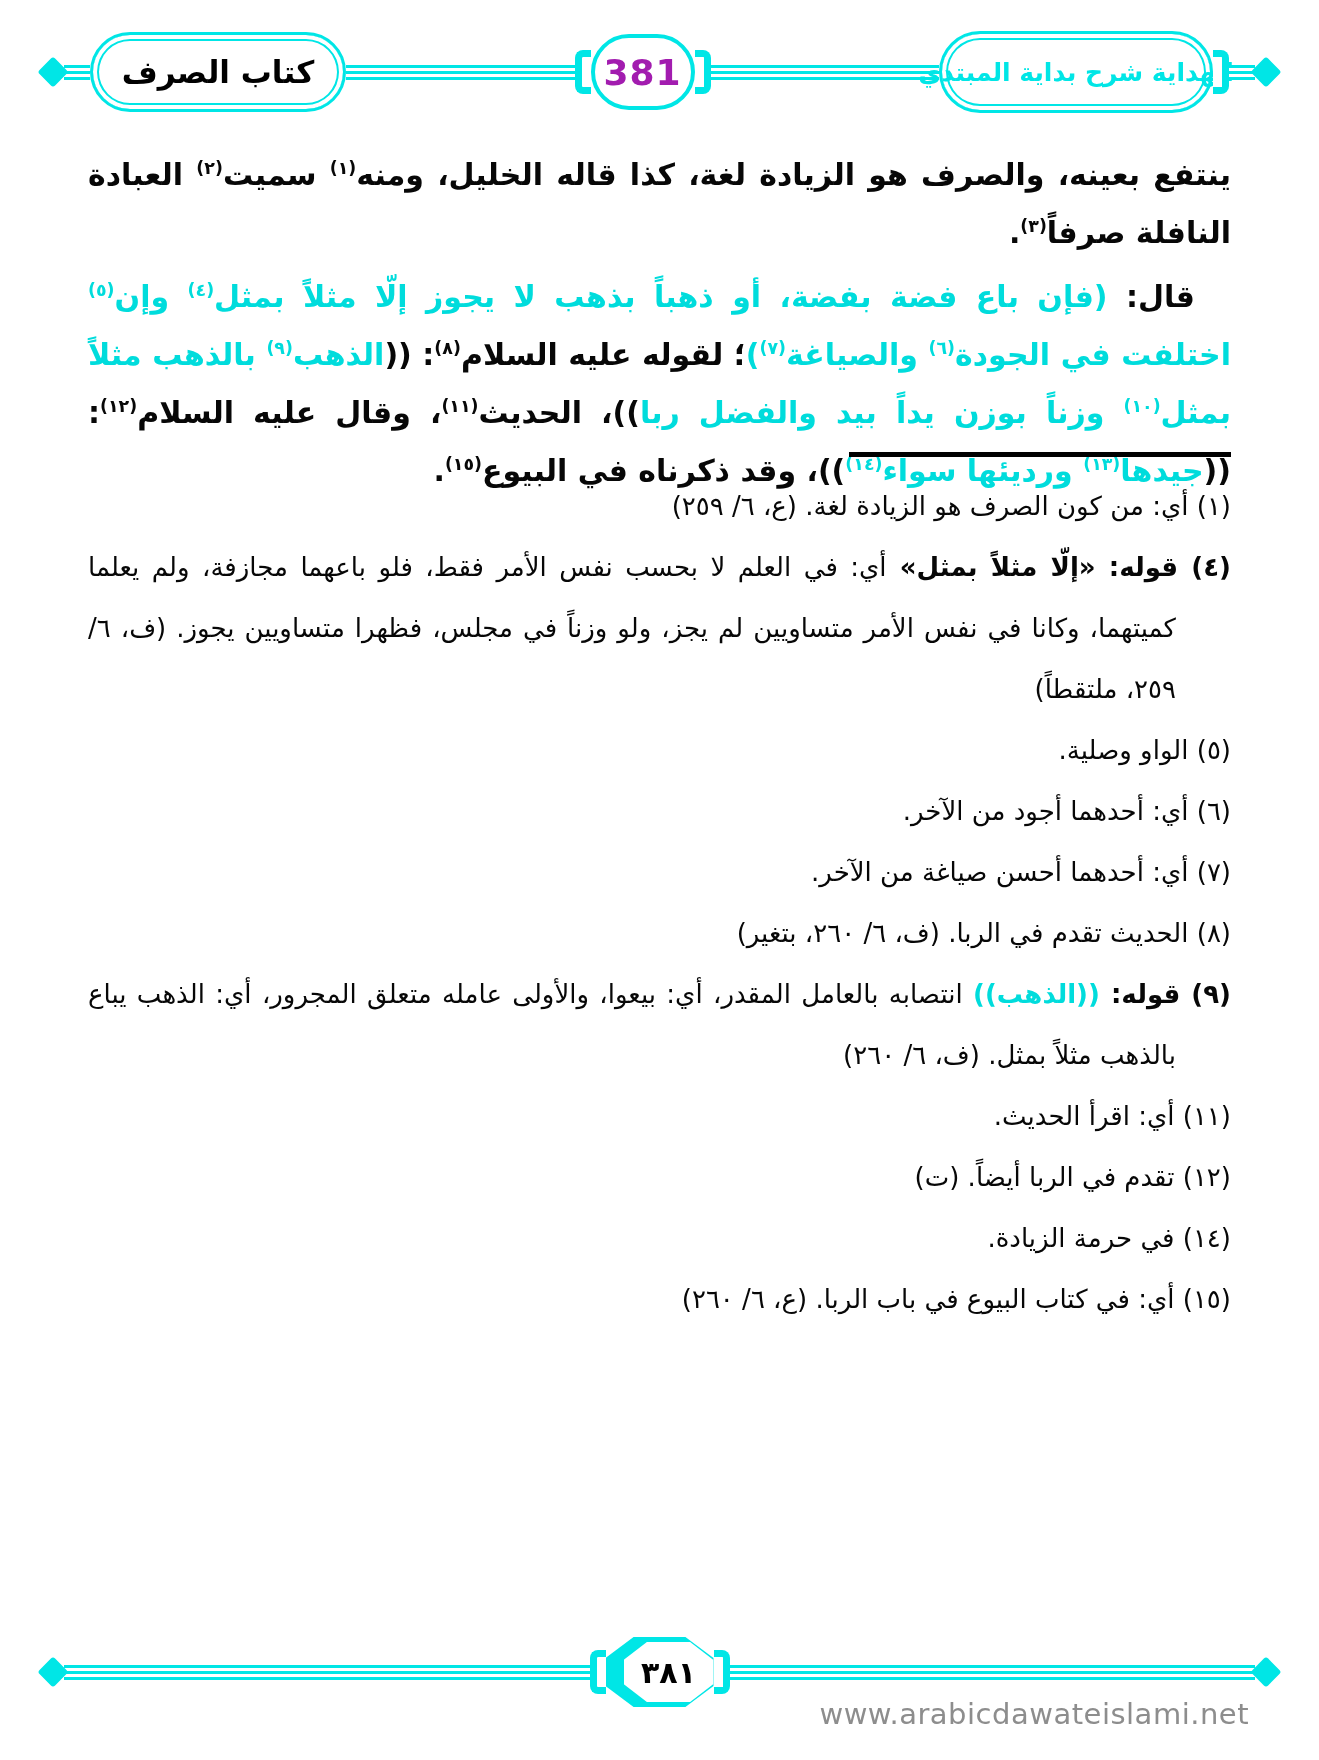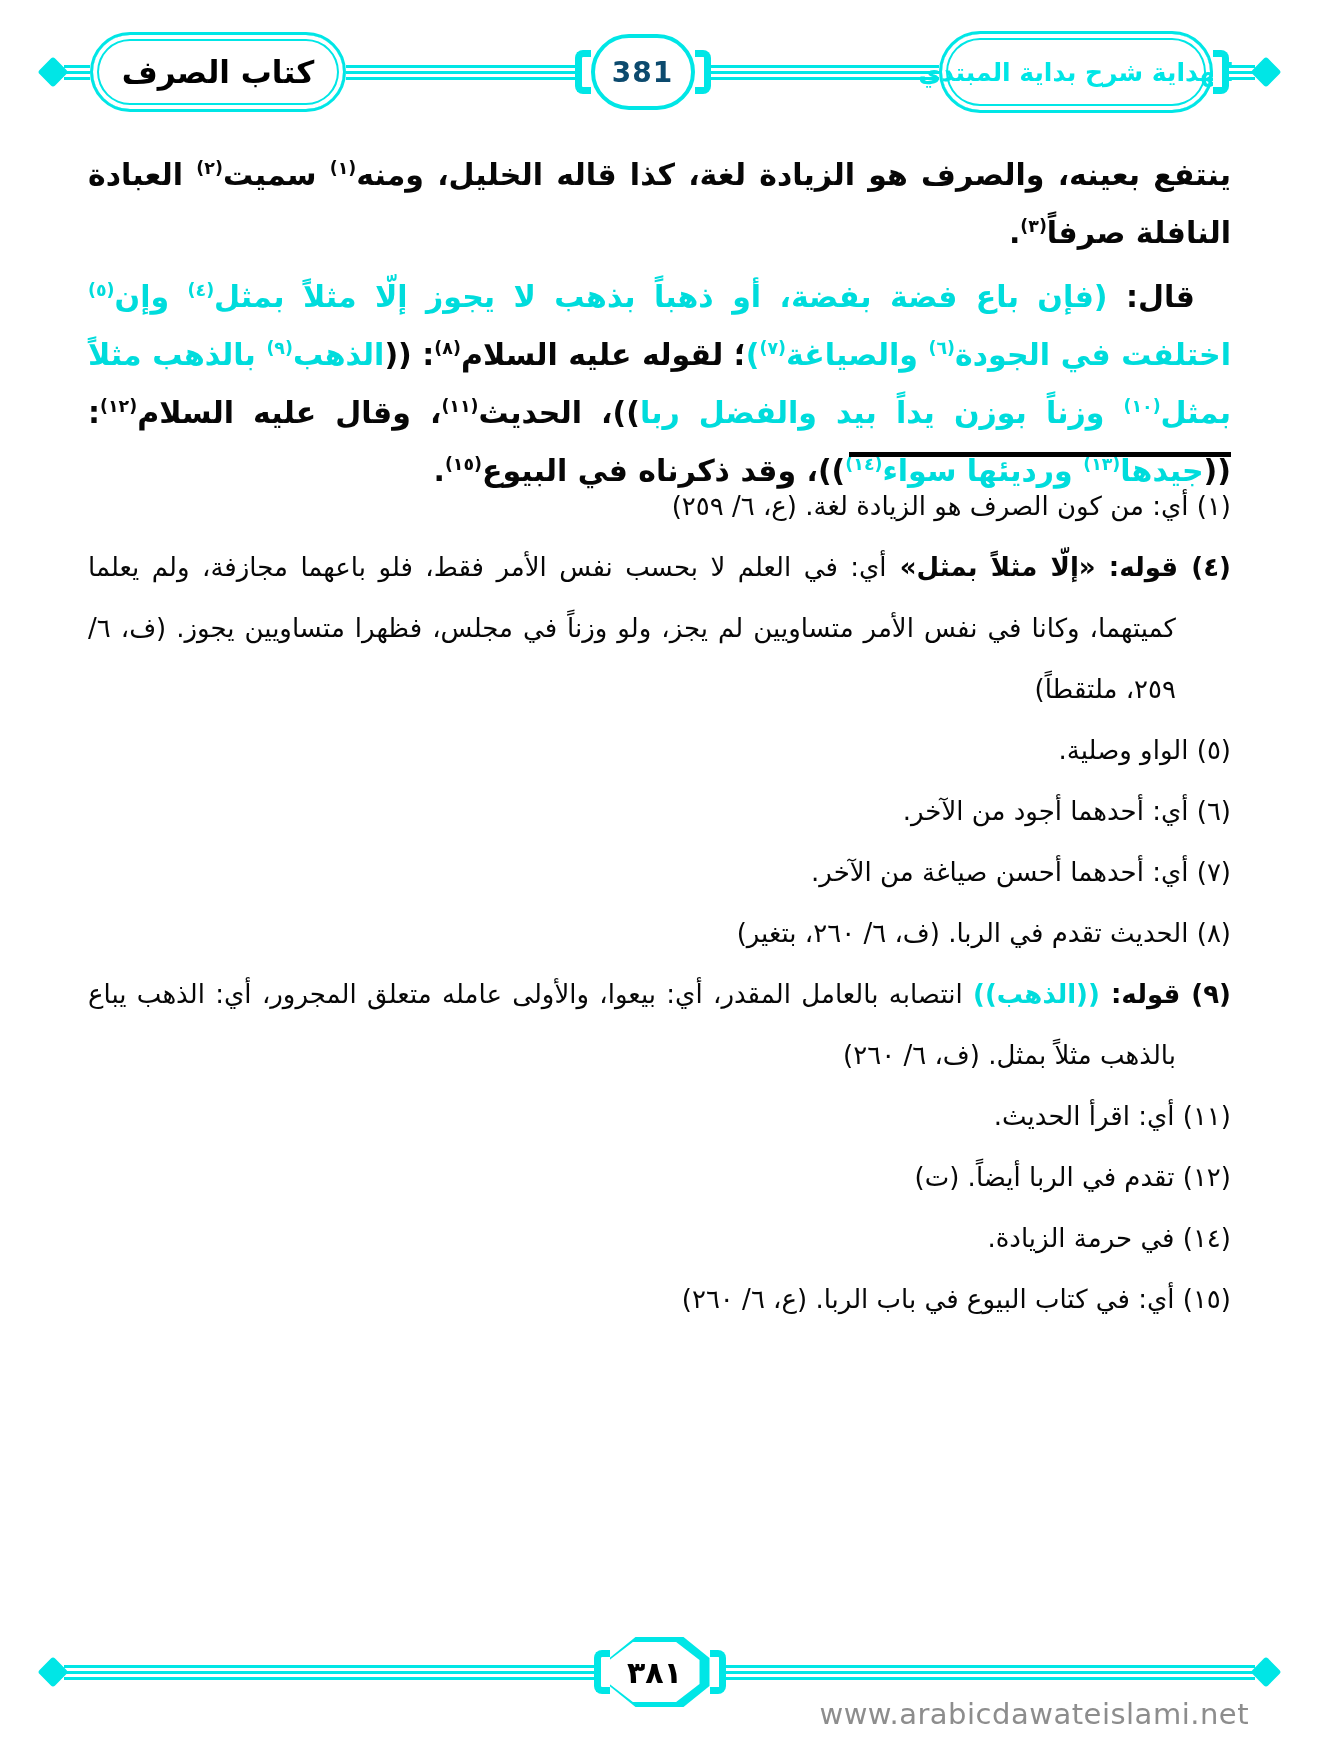--- a/index.html
+++ b/index.html
@@ -26,28 +26,28 @@
   .clamp{flex:0 0 auto;width:16px;height:44px;border:7px solid var(--cy);box-sizing:border-box;background:#fff;}
   .clamp.open-right{border-right:none;border-radius:8px 0 0 8px;}
   .clamp.open-left{border-left:none;border-radius:0 8px 8px 0;}
   .finial{flex:0 0 auto;width:22px;height:22px;background:var(--cy);transform:rotate(45deg);border-radius:3px;}
   .capsule{flex:0 0 auto;border:3px solid var(--cy);background:#fff;border-radius:42px;
     box-shadow:inset 0 0 0 4px #fff,inset 0 0 0 6px var(--cy);
     display:flex;align-items:center;justify-content:center;}
   .capsule-section{width:250px;height:74px;align-items:center;}
   .capsule-section span{font-size:31px;font-weight:bold;color:#000;}
   .capsule-pagenum{width:96px;height:68px;border-radius:40px;border-width:4px;box-shadow:none;}
-  .capsule-pagenum span{font-size:28px;font-weight:bold;color:#0c4a6e;letter-spacing:1px;}
+  .capsule-pagenum span{font-size:36px;font-weight:bold;color:#a21caf;letter-spacing:1px;}
   .capsule-title{width:268px;height:76px;}
   .capsule-title span{font-size:25px;font-weight:bold;color:var(--cy);white-space:nowrap;}
 
   
-  .octa{flex:0 0 auto;width:100px;height:70px;background:var(--cy);
+  .octa{flex:0 0 auto;width:108px;height:70px;background:var(--cy);
     clip-path:polygon(26% 0,74% 0,100% 30%,100% 70%,74% 100%,26% 100%,0 70%,0 30%);
-    display:flex;align-items:center;justify-content:flex-start;}
+    display:flex;align-items:center;justify-content:flex-end;}
   .octa-in{width:90px;height:60px;background:#fff;
     clip-path:polygon(26% 0,74% 0,100% 30%,100% 70%,74% 100%,26% 100%,0 70%,0 30%);
     display:flex;align-items:center;justify-content:center;}
   .octa-in span{font-size:30px;font-weight:bold;color:#000;}
 
   
   .matn{position:absolute;top:146px;right:88px;left:88px;direction:rtl;
     text-align:justify;color:var(--ink);font-weight:bold;font-size:30px;line-height:58px;}
   .matn p{margin:0;}
   .matn p.indent{text-indent:36px;margin-top:6px;}

